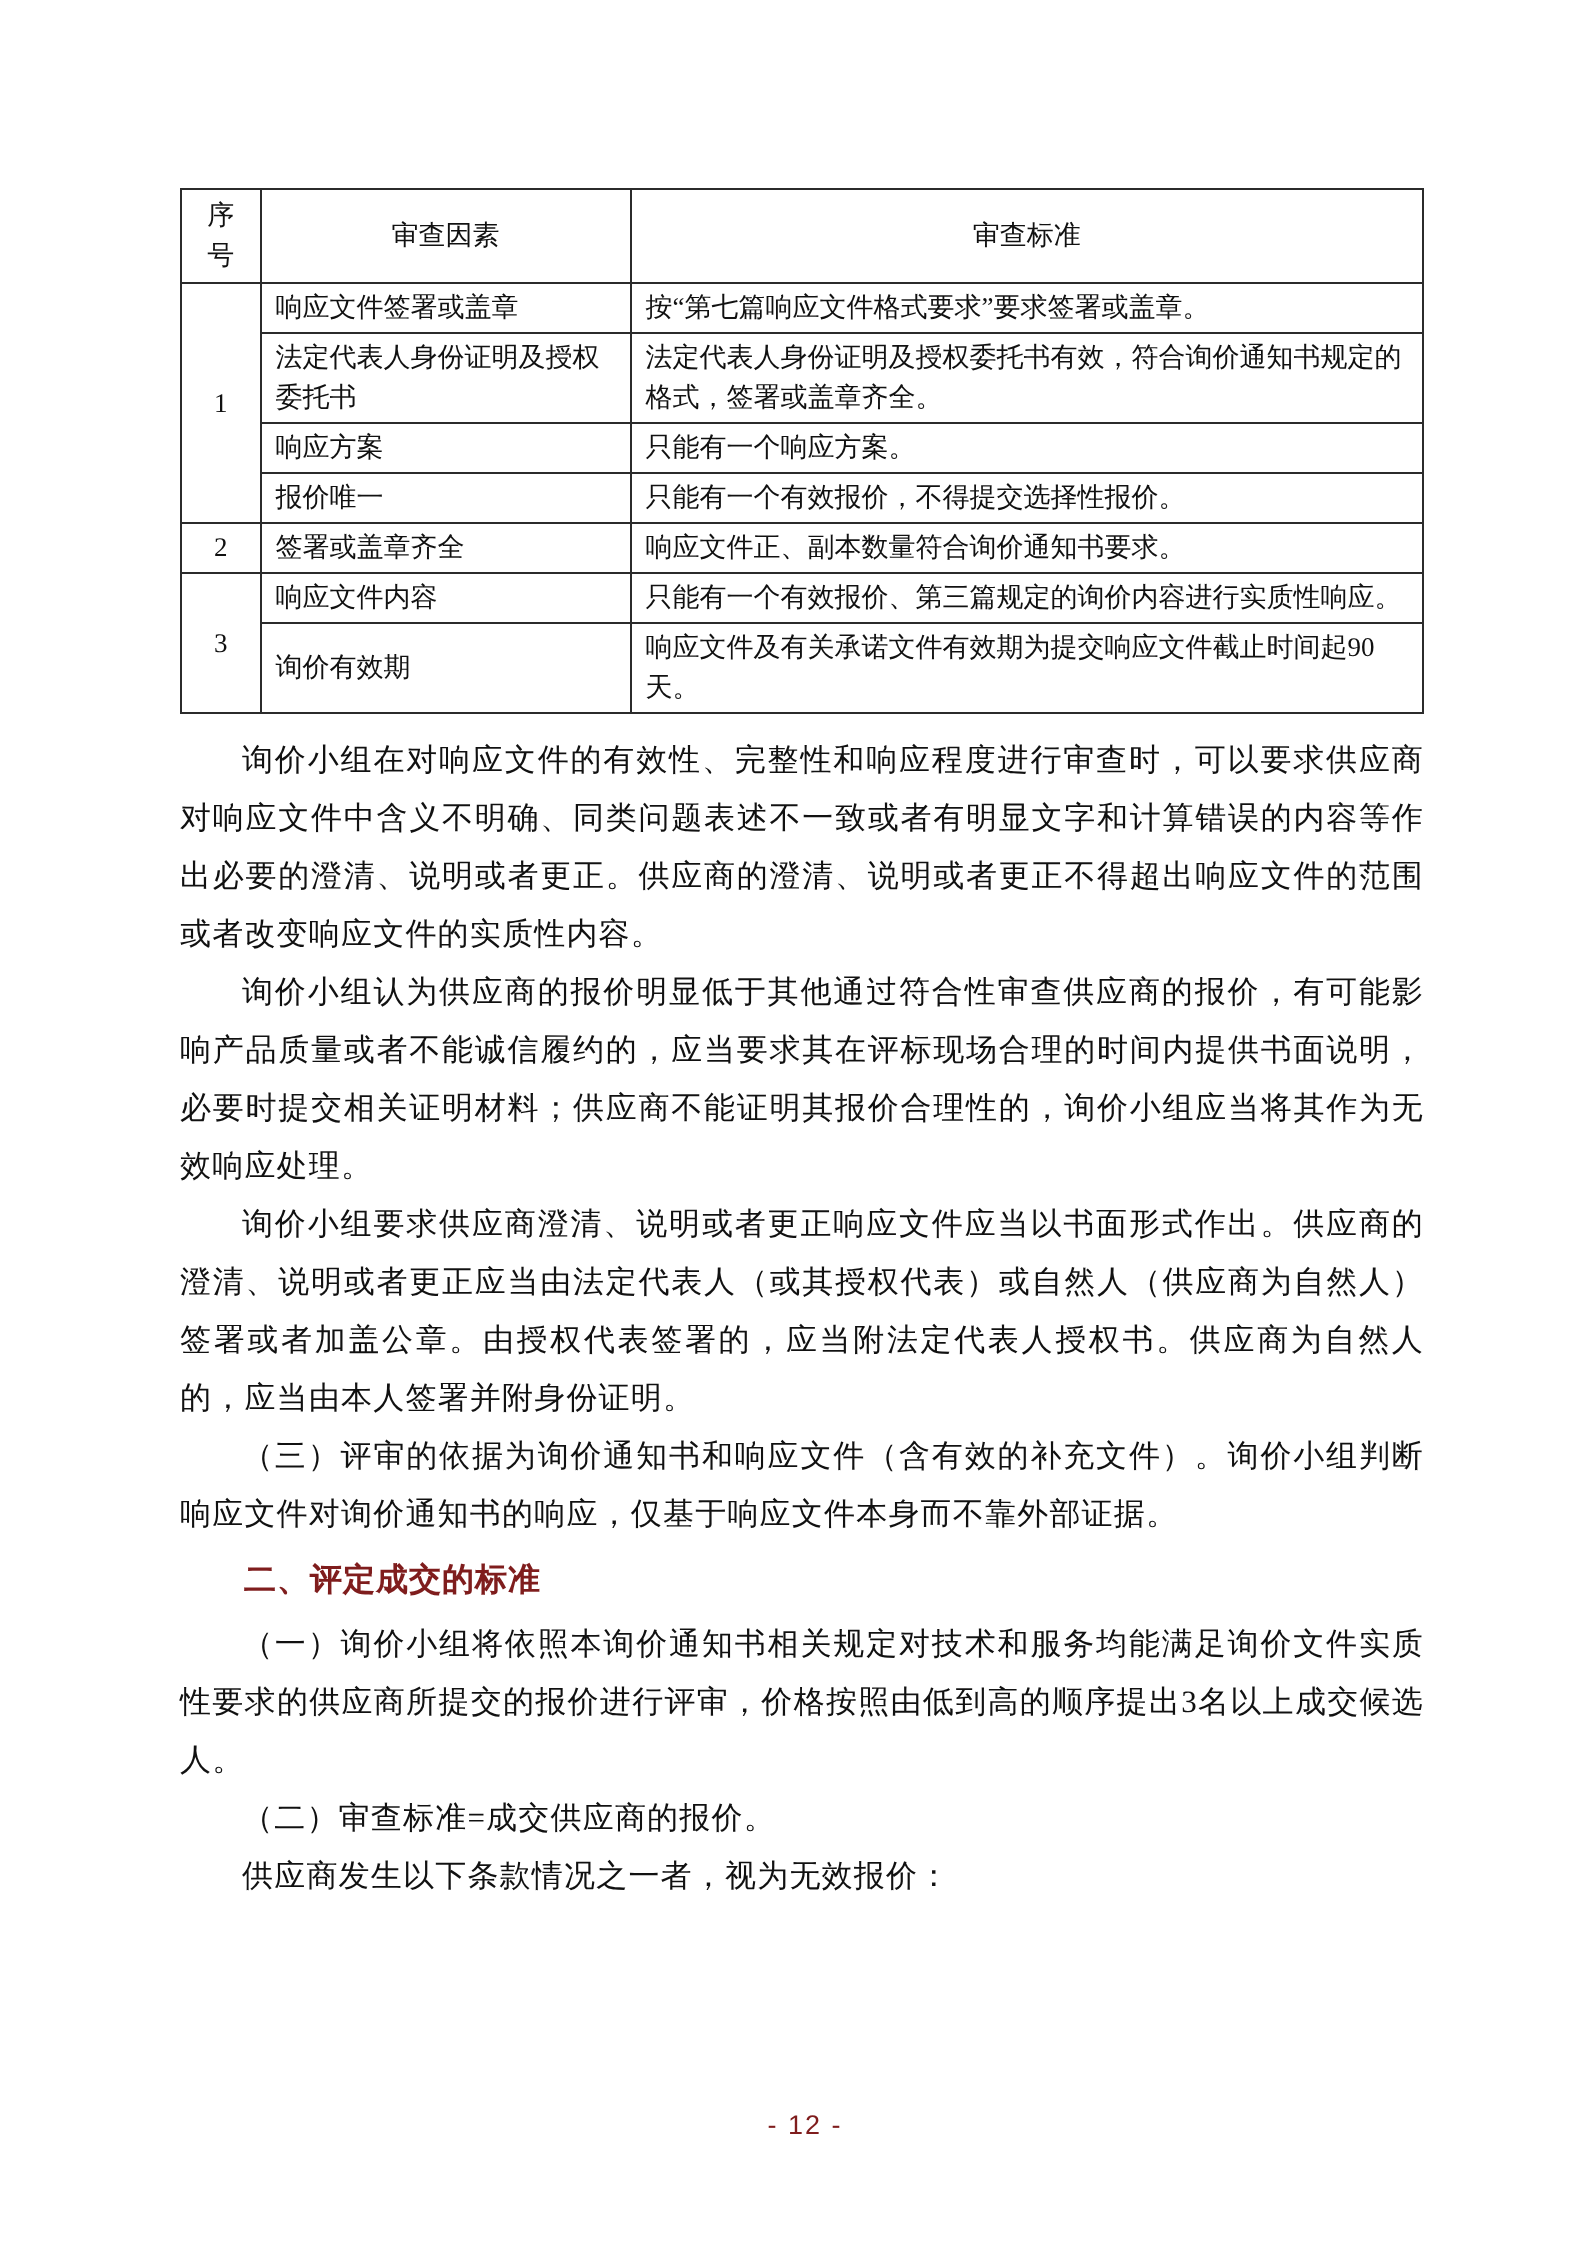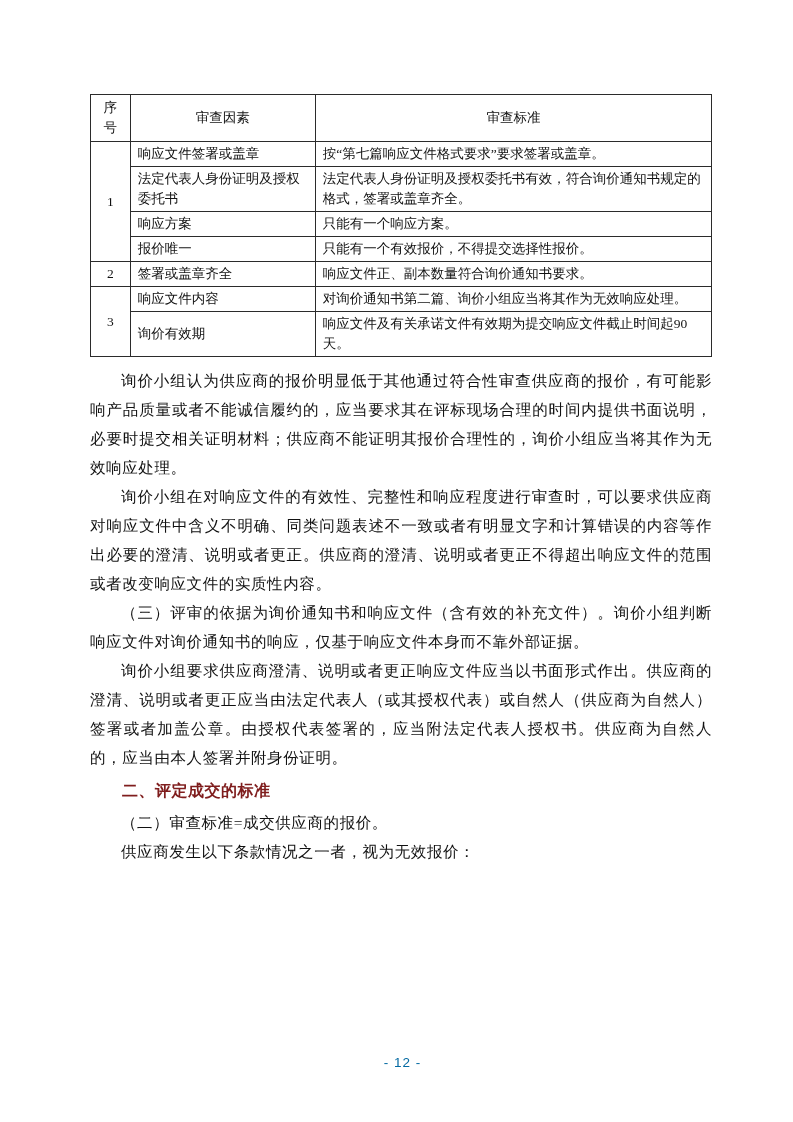--- a/index.html
+++ b/index.html
@@ -65,21 +65,21 @@
     color: #7f1d1d;
   }
   .page-number {
     position: absolute;
     left: 12px;
     right: 0;
     bottom: 52px;
     text-align: center;
     font-family: "Liberation Sans", "DejaVu Sans", sans-serif;
     font-size: 13.5px;
-    color: #0369a1;
+    color: #7f1d1d;
     letter-spacing: 1px;
   }
 </style>
 </head>
 <body>
 
 <div class="page">
 
   <table class="review-table">
     <colgroup>
@@ -113,34 +113,35 @@
           <td class="standard-cell">只能有一个有效报价，不得提交选择性报价。</td>
         </tr>
         <tr>
           <td rowspan="1" class="seq-cell">2</td>
           <td class="factor-cell">签署或盖章齐全</td>
           <td class="standard-cell">响应文件正、副本数量符合询价通知书要求。</td>
         </tr>
         <tr>
           <td rowspan="2" class="seq-cell">3</td>
           <td class="factor-cell">响应文件内容</td>
-          <td class="standard-cell">对询价通知书第二篇、询价小组应当将其作为无效响应处理。</td>
+          <td class="standard-cell">只能有一个有效报价、第三篇规定的询价内容进行实质性响应。</td>
         </tr>
         <tr>
           <td class="factor-cell">询价有效期</td>
           <td class="standard-cell">响应文件及有关承诺文件有效期为提交响应文件截止时间起90天。</td>
         </tr>
       </tbody>
   </table>
 
   <div class="doc-content">
+      <p>询价小组在对响应文件的有效性、完整性和响应程度进行审查时，可以要求供应商对响应文件中含义不明确、同类问题表述不一致或者有明显文字和计算错误的内容等作出必要的澄清、说明或者更正。供应商的澄清、说明或者更正不得超出响应文件的范围或者改变响应文件的实质性内容。</p>
       <p>询价小组认为供应商的报价明显低于其他通过符合性审查供应商的报价，有可能影响产品质量或者不能诚信履约的，应当要求其在评标现场合理的时间内提供书面说明，必要时提交相关证明材料；供应商不能证明其报价合理性的，询价小组应当将其作为无效响应处理。</p>
-      <p>询价小组在对响应文件的有效性、完整性和响应程度进行审查时，可以要求供应商对响应文件中含义不明确、同类问题表述不一致或者有明显文字和计算错误的内容等作出必要的澄清、说明或者更正。供应商的澄清、说明或者更正不得超出响应文件的范围或者改变响应文件的实质性内容。</p>
+      <p>询价小组要求供应商澄清、说明或者更正响应文件应当以书面形式作出。供应商的澄清、说明或者更正应当由法定代表人（或其授权代表）或自然人（供应商为自然人）签署或者加盖公章。由授权代表签署的，应当附法定代表人授权书。供应商为自然人的，应当由本人签署并附身份证明。</p>
       <p>（三）评审的依据为询价通知书和响应文件（含有效的补充文件）。询价小组判断响应文件对询价通知书的响应，仅基于响应文件本身而不靠外部证据。</p>
-      <p>询价小组要求供应商澄清、说明或者更正响应文件应当以书面形式作出。供应商的澄清、说明或者更正应当由法定代表人（或其授权代表）或自然人（供应商为自然人）签署或者加盖公章。由授权代表签署的，应当附法定代表人授权书。供应商为自然人的，应当由本人签署并附身份证明。</p>
       <h3>二、评定成交的标准</h3>
+      <p>（一）询价小组将依照本询价通知书相关规定对技术和服务均能满足询价文件实质性要求的供应商所提交的报价进行评审，价格按照由低到高的顺序提出3名以上成交候选人。</p>
       <p>（二）审查标准=成交供应商的报价。</p>
       <p>供应商发生以下条款情况之一者，视为无效报价：</p>
     </div>
 
   <div class="page-number">- 12 -</div>
 
 </div>
 
 </body></html>

